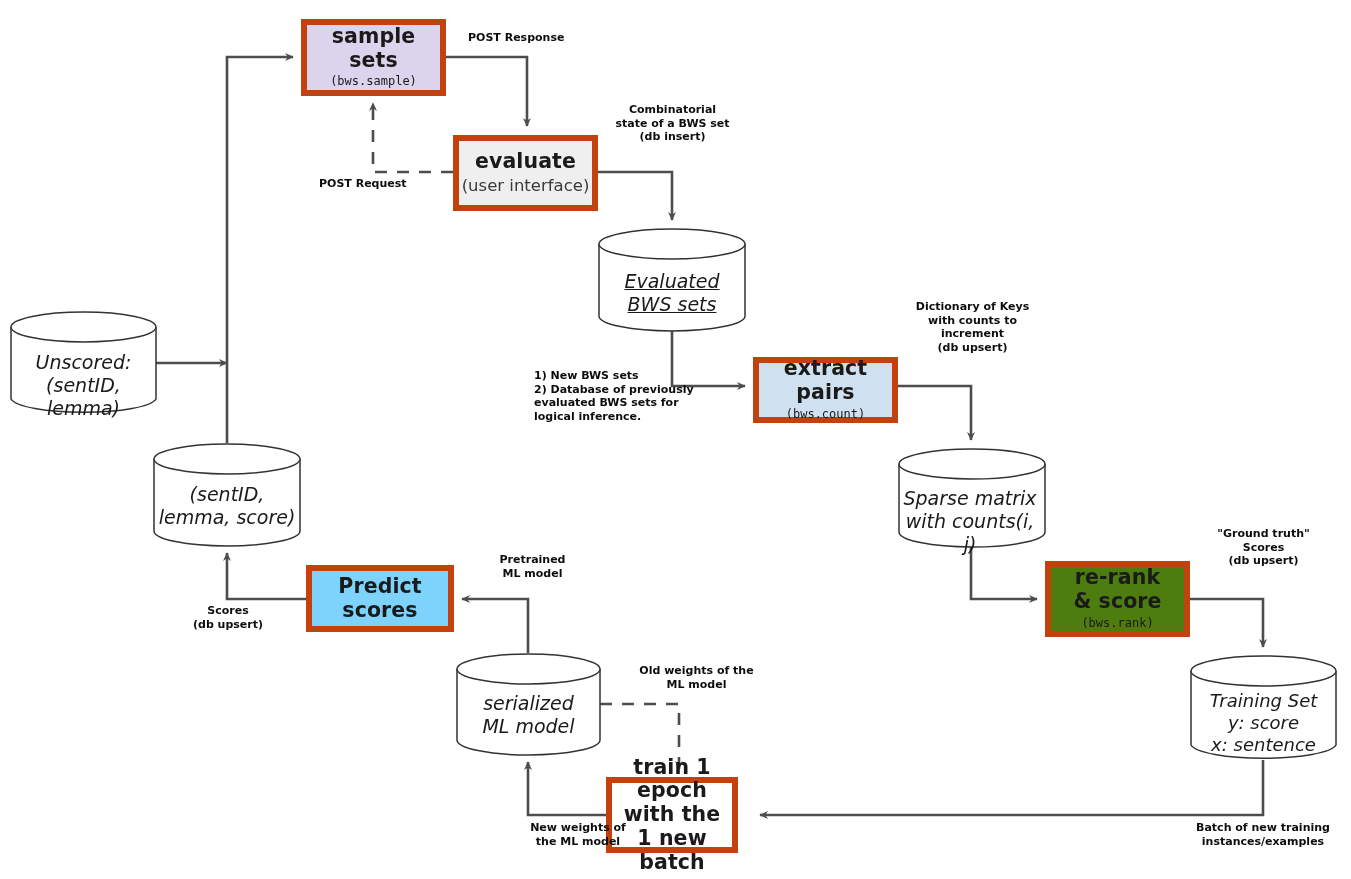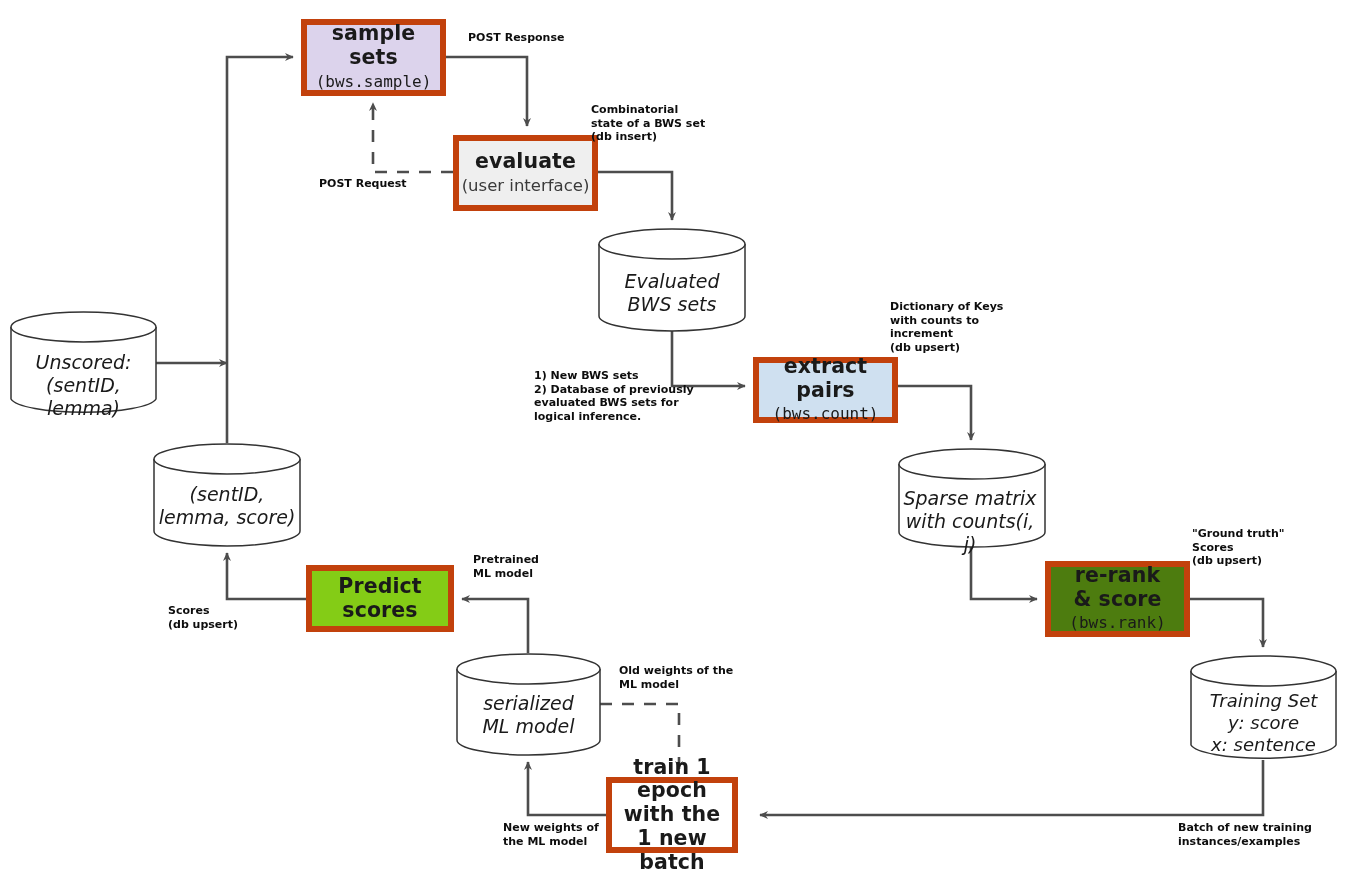--- a/index.html
+++ b/index.html
@@ -39,21 +39,21 @@
   .box {
     border: 6px solid #c2410c;
   }
   .box .title {
     font-size: 20.5px;
     font-weight: bold;
     line-height: 1.16;
     letter-spacing: 0.1px;
   }
   .box .sub {
-    font-size: 16px;
+    font-size: 12px;
     font-family: "DejaVu Sans Mono", monospace;
     line-height: 1.3;
     margin-top: 2px;
     color: #1a1a1a;
   }
   .box .subplain {
     font-size: 16.5px;
     line-height: 1.3;
     margin-top: 1px;
     color: #3a3a3a;
@@ -78,21 +78,21 @@
     color: #1a1a1a;
   }
   .edge-label {
     position: absolute;
     font-size: 11px;
     font-weight: bold;
     line-height: 1.24;
     color: #0d0d0d;
     white-space: pre-line;
   }
-  .el-center { text-align: left; }
+  .el-center { text-align: center; }
   .el-left { text-align: left; }
 </style>
 </head>
 <body>
 
 <div id="canvas">
 
   <svg id="wires" viewBox="0 0 1351 879" width="1351" height="879">
     <defs>
       <marker id="arrow" markerWidth="11" markerHeight="11" refX="8.4" refY="4.2" orient="auto" markerUnits="userSpaceOnUse">
@@ -146,21 +146,21 @@
     <div class="title">extract pairs</div>
     <div class="sub">(bws.count)</div>
   </div>
 
   <div class="node box" style="left:1045px; top:561px; width:145px; height:76px; background:#4d7c0f;">
     <div class="title">re-rank</div>
     <div class="title">&amp; score</div>
     <div class="sub">(bws.rank)</div>
   </div>
 
-  <div class="node box" style="left:306px; top:565px; width:148px; height:67px; background:#84cc16;">
+  <div class="node box" style="left:306px; top:565px; width:148px; height:67px; background:#7dd3fc;">
     <div class="title">Predict</div>
     <div class="title">scores</div>
   </div>
 
   <div class="node box" style="left:606px; top:777px; width:132px; height:76px; background:#ffffff;">
     <div class="title">train 1 epoch</div>
     <div class="title">with the</div>
     <div class="title">1 new batch</div>
   </div>
 
@@ -184,21 +184,21 @@
       <div>(sentID,</div>
       <div>lemma, score)</div>
     </div>
   </div>
 
   <div class="cyl" style="left:598px; top:228px; width:148px; height:104px;">
     <svg width="148" height="104" viewBox="0 0 148 104">
       <path d="M1,16 L1,88 A73,15 0 0 0 147,88 L147,16" fill="#ffffff" stroke="#333333" stroke-width="1.5"></path>
       <ellipse cx="74" cy="16" rx="73" ry="15" fill="#ffffff" stroke="#333333" stroke-width="1.5"></ellipse>
     </svg>
-    <div class="cyl-label" style="top:42px;">
+    <div class="cyl-label" style="top:42px;text-decoration:underline;">
       <div>Evaluated</div>
       <div>BWS sets</div>
     </div>
   </div>
 
   <div class="cyl" style="left:898px; top:448px; width:144px; height:100px;">
     <svg width="148" height="100" viewBox="0 0 148 100">
       <path d="M1,16 L1,84 A73,15 0 0 0 147,84 L147,16" fill="#ffffff" stroke="#333333" stroke-width="1.5"></path>
       <ellipse cx="74" cy="16" rx="73" ry="15" fill="#ffffff" stroke="#333333" stroke-width="1.5"></ellipse>
     </svg>

